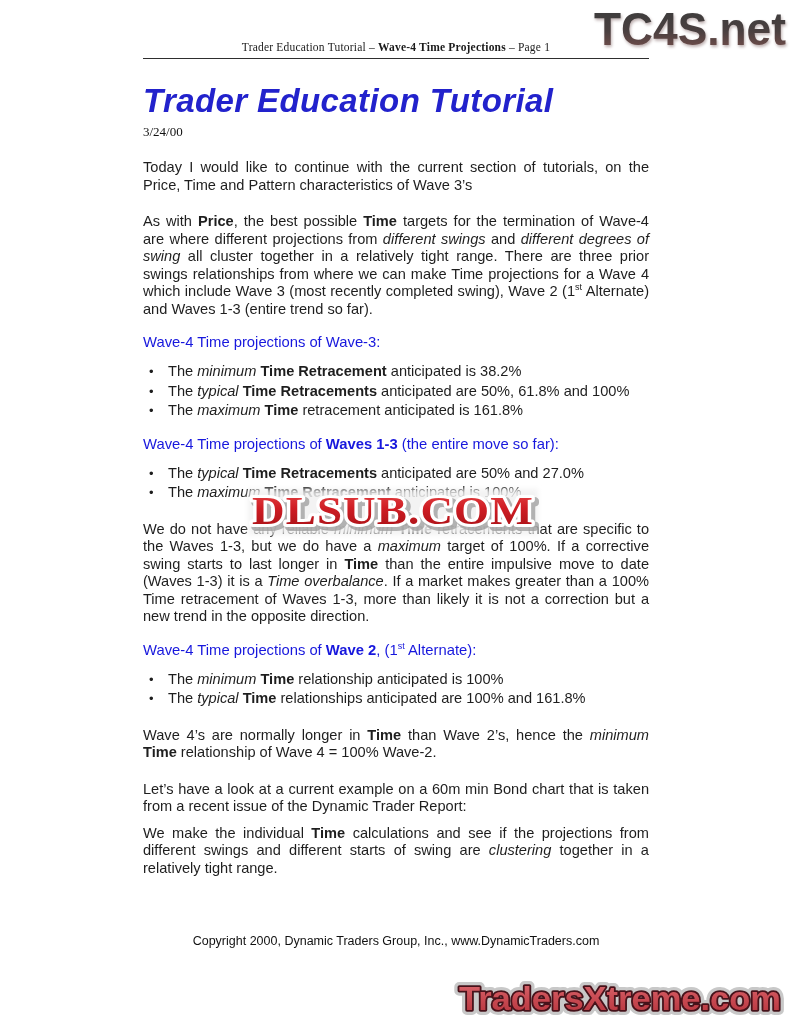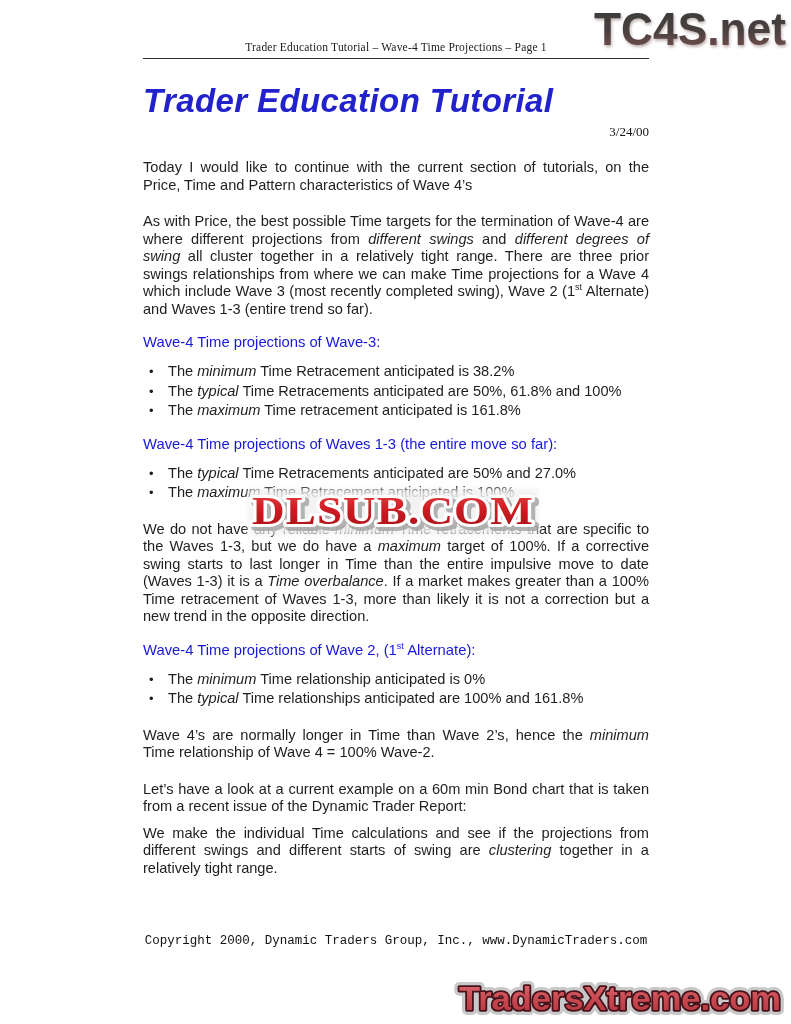--- a/index.html
+++ b/index.html
@@ -15,40 +15,40 @@
     font-family:"Liberation Serif", serif; font-size:11.5px; color:#1a1a1a;
     letter-spacing:.2px;
   }
   .rule { margin-top:5px; border-bottom:1.5px solid #2e2e2e; }
 
   .doc-title {
     margin-top:23px; font-family:Liberation Sans, sans-serif;
     font-style:italic; font-weight:bold; font-size:33px; color:#2222cc;
     letter-spacing:.4px;
   }
-  .doc-date { margin-top:4px; font-family:"Liberation Serif", serif; font-size:13px; color:#111;text-align:right; }
+  .doc-date { margin-top:4px; font-family:"Liberation Serif", serif; font-size:13px; color:#111; }
 
   .doc-body { width:506px; }
   .para { margin-top:19px; font-size:14.6px; line-height:17.5px; text-align:justify; }
   .section-heading { margin-top:13px; font-size:18.5px; font-weight:bold; color:#1717dd; }
   .section-heading + .para { margin-top:15px; }
   .sub-heading { margin-top:16px; font-size:14.8px; color:#1717dd; }
   .bullets { margin-top:13px; }
   .bullet-item { display:flex; font-size:14.6px; line-height:17.5px; margin-top:2px; }
   .dot { flex:0 0 25px; padding-left:6px; font-size:13px; }
   .btext { flex:1; }
   .doc-body > :nth-child(12) { margin-top:9px; }
 
-  .run.b { font-weight:normal; }
+  .run.b { font-weight:bold; }
   .run.i { font-style:italic; }
   sup.run { font-size:9px; vertical-align:super; line-height:0; }
 
   .footer {
     position:absolute; left:143px; top:934px; width:506px; text-align:center;
-    font-family:Liberation Mono, monospace; font-size:12.5px; color:#111;
+    font-family:Liberation Sans, sans-serif; font-size:12.5px; color:#111;
   }
 
   .logo-tc4s { position:absolute; top:1px; right:2px;
     filter:drop-shadow(1px 2px 1.5px rgba(110,80,80,.45)); }
   .tc4s-text { font-family:"Liberation Sans", sans-serif; font-weight:bold; font-size:47px; fill:url(#tcg); }
 
   .watermark { position:absolute; left:242px; top:481px; width:302px; height:62px; }
   .wm { font-family:"Liberation Serif", serif; font-weight:bold; font-size:40px; letter-spacing:1px; }
   .wm-shadow { fill:#979797; stroke:#979797; stroke-width:8; paint-order:stroke; stroke-linejoin:round; opacity:.7; }
   .wm-main { fill:url(#wmred); stroke:#ffffff; stroke-width:6; paint-order:stroke; stroke-linejoin:round; }
@@ -73,21 +73,21 @@
     </defs>
     <text x="99" y="44" text-anchor="middle" textLength="192" lengthAdjust="spacingAndGlyphs" class="tc4s-text">TC4S.net</text>
   </svg>
 
   <div class="column">
     <div class="running-header"><span class="run">Trader Education Tutorial – </span><span class="run b">Wave-4 Time Projections</span><span class="run"> – Page 1</span></div>
     <div class="rule"></div>
     <h1 class="doc-title">Trader Education Tutorial</h1>
     <div class="doc-date">3/24/00</div>
     <div class="doc-body">
-        <div class="para"><span class="run">Today I would like to continue with the current section of tutorials, on the Price, Time and Pattern characteristics of Wave 4’s</span></div>
+        <div class="para"><span class="run">Today I would like to continue with the current section of tutorials, on the Price, Time and Pattern characteristics of Wave 3’s</span></div>
         <div class="para"><span class="run">As with </span><span class="run b">Price</span><span class="run">, the best possible </span><span class="run b">Time</span><span class="run"> targets for the termination of Wave-4 are where different projections from </span><span class="run i">different swings</span><span class="run"> and </span><span class="run i">different degrees of swing</span><span class="run"> all cluster together in a relatively tight range. There are three prior swings relationships from where we can make Time projections for a Wave 4 which include Wave 3 (most recently completed swing), Wave 2 (1</span><sup class="run">st</sup><span class="run"> Alternate) and Waves 1-3 (entire trend so far).</span></div>
         <div class="sub-heading"><span class="run">Wave-4 Time projections of Wave-3:</span></div>
         <div class="bullets">
           <div class="bullet-item">
             <span class="dot">•</span>
             <span class="btext"><span class="run">The </span><span class="run i">minimum</span><span class="run"> </span><span class="run b">Time Retracement</span><span class="run"> anticipated is 38.2%</span></span>
           </div>
           <div class="bullet-item">
             <span class="dot">•</span>
             <span class="btext"><span class="run">The </span><span class="run i">typical</span><span class="run"> </span><span class="run b">Time Retracements</span><span class="run"> anticipated are 50%, 61.8% and 100%</span></span>
@@ -106,21 +106,21 @@
           <div class="bullet-item">
             <span class="dot">•</span>
             <span class="btext"><span class="run">The </span><span class="run i">maximum</span><span class="run"> </span><span class="run b">Time Retracement</span><span class="run"> anticipated is 100%</span></span>
           </div>
         </div>
         <div class="para"><span class="run">We do not have any reliable </span><span class="run i">minimum</span><span class="run"> </span><span class="run b">Time</span><span class="run"> retracements that are specific to the Waves 1-3, but we do have a </span><span class="run i">maximum</span><span class="run"> target of 100%. If a corrective swing starts to last longer in </span><span class="run b">Time</span><span class="run"> than the entire impulsive move to date (Waves 1-3) it is a </span><span class="run i">Time overbalance</span><span class="run">. If a market makes greater than a 100% Time retracement of Waves 1-3, more than likely it is not a correction but a new trend in the opposite direction.</span></div>
         <div class="sub-heading"><span class="run">Wave-4 Time projections of </span><span class="run b">Wave 2</span><span class="run">, (1</span><sup class="run">st</sup><span class="run"> Alternate):</span></div>
         <div class="bullets">
           <div class="bullet-item">
             <span class="dot">•</span>
-            <span class="btext"><span class="run">The </span><span class="run i">minimum</span><span class="run"> </span><span class="run b">Time</span><span class="run"> relationship anticipated is 0%</span></span>
+            <span class="btext"><span class="run">The </span><span class="run i">minimum</span><span class="run"> </span><span class="run b">Time</span><span class="run"> relationship anticipated is 100%</span></span>
           </div>
           <div class="bullet-item">
             <span class="dot">•</span>
             <span class="btext"><span class="run">The </span><span class="run i">typical</span><span class="run"> </span><span class="run b">Time</span><span class="run"> relationships anticipated are 100% and 161.8%</span></span>
           </div>
         </div>
         <div class="para"><span class="run">Wave 4’s are normally longer in </span><span class="run b">Time</span><span class="run"> than Wave 2’s, hence the </span><span class="run i">minimum</span><span class="run"> </span><span class="run b">Time</span><span class="run"> relationship of Wave 4 = 100% Wave-2.</span></div>
         <div class="para"><span class="run">Let’s have a look at a current example on a 60m min Bond chart that is taken from a recent issue of the Dynamic Trader Report:</span></div>
         <div class="para"><span class="run">We make the individual </span><span class="run b">Time</span><span class="run"> calculations and see if the projections from different swings and different starts of swing are </span><span class="run i">clustering</span><span class="run"> together in a relatively tight range.</span></div>
       </div>

